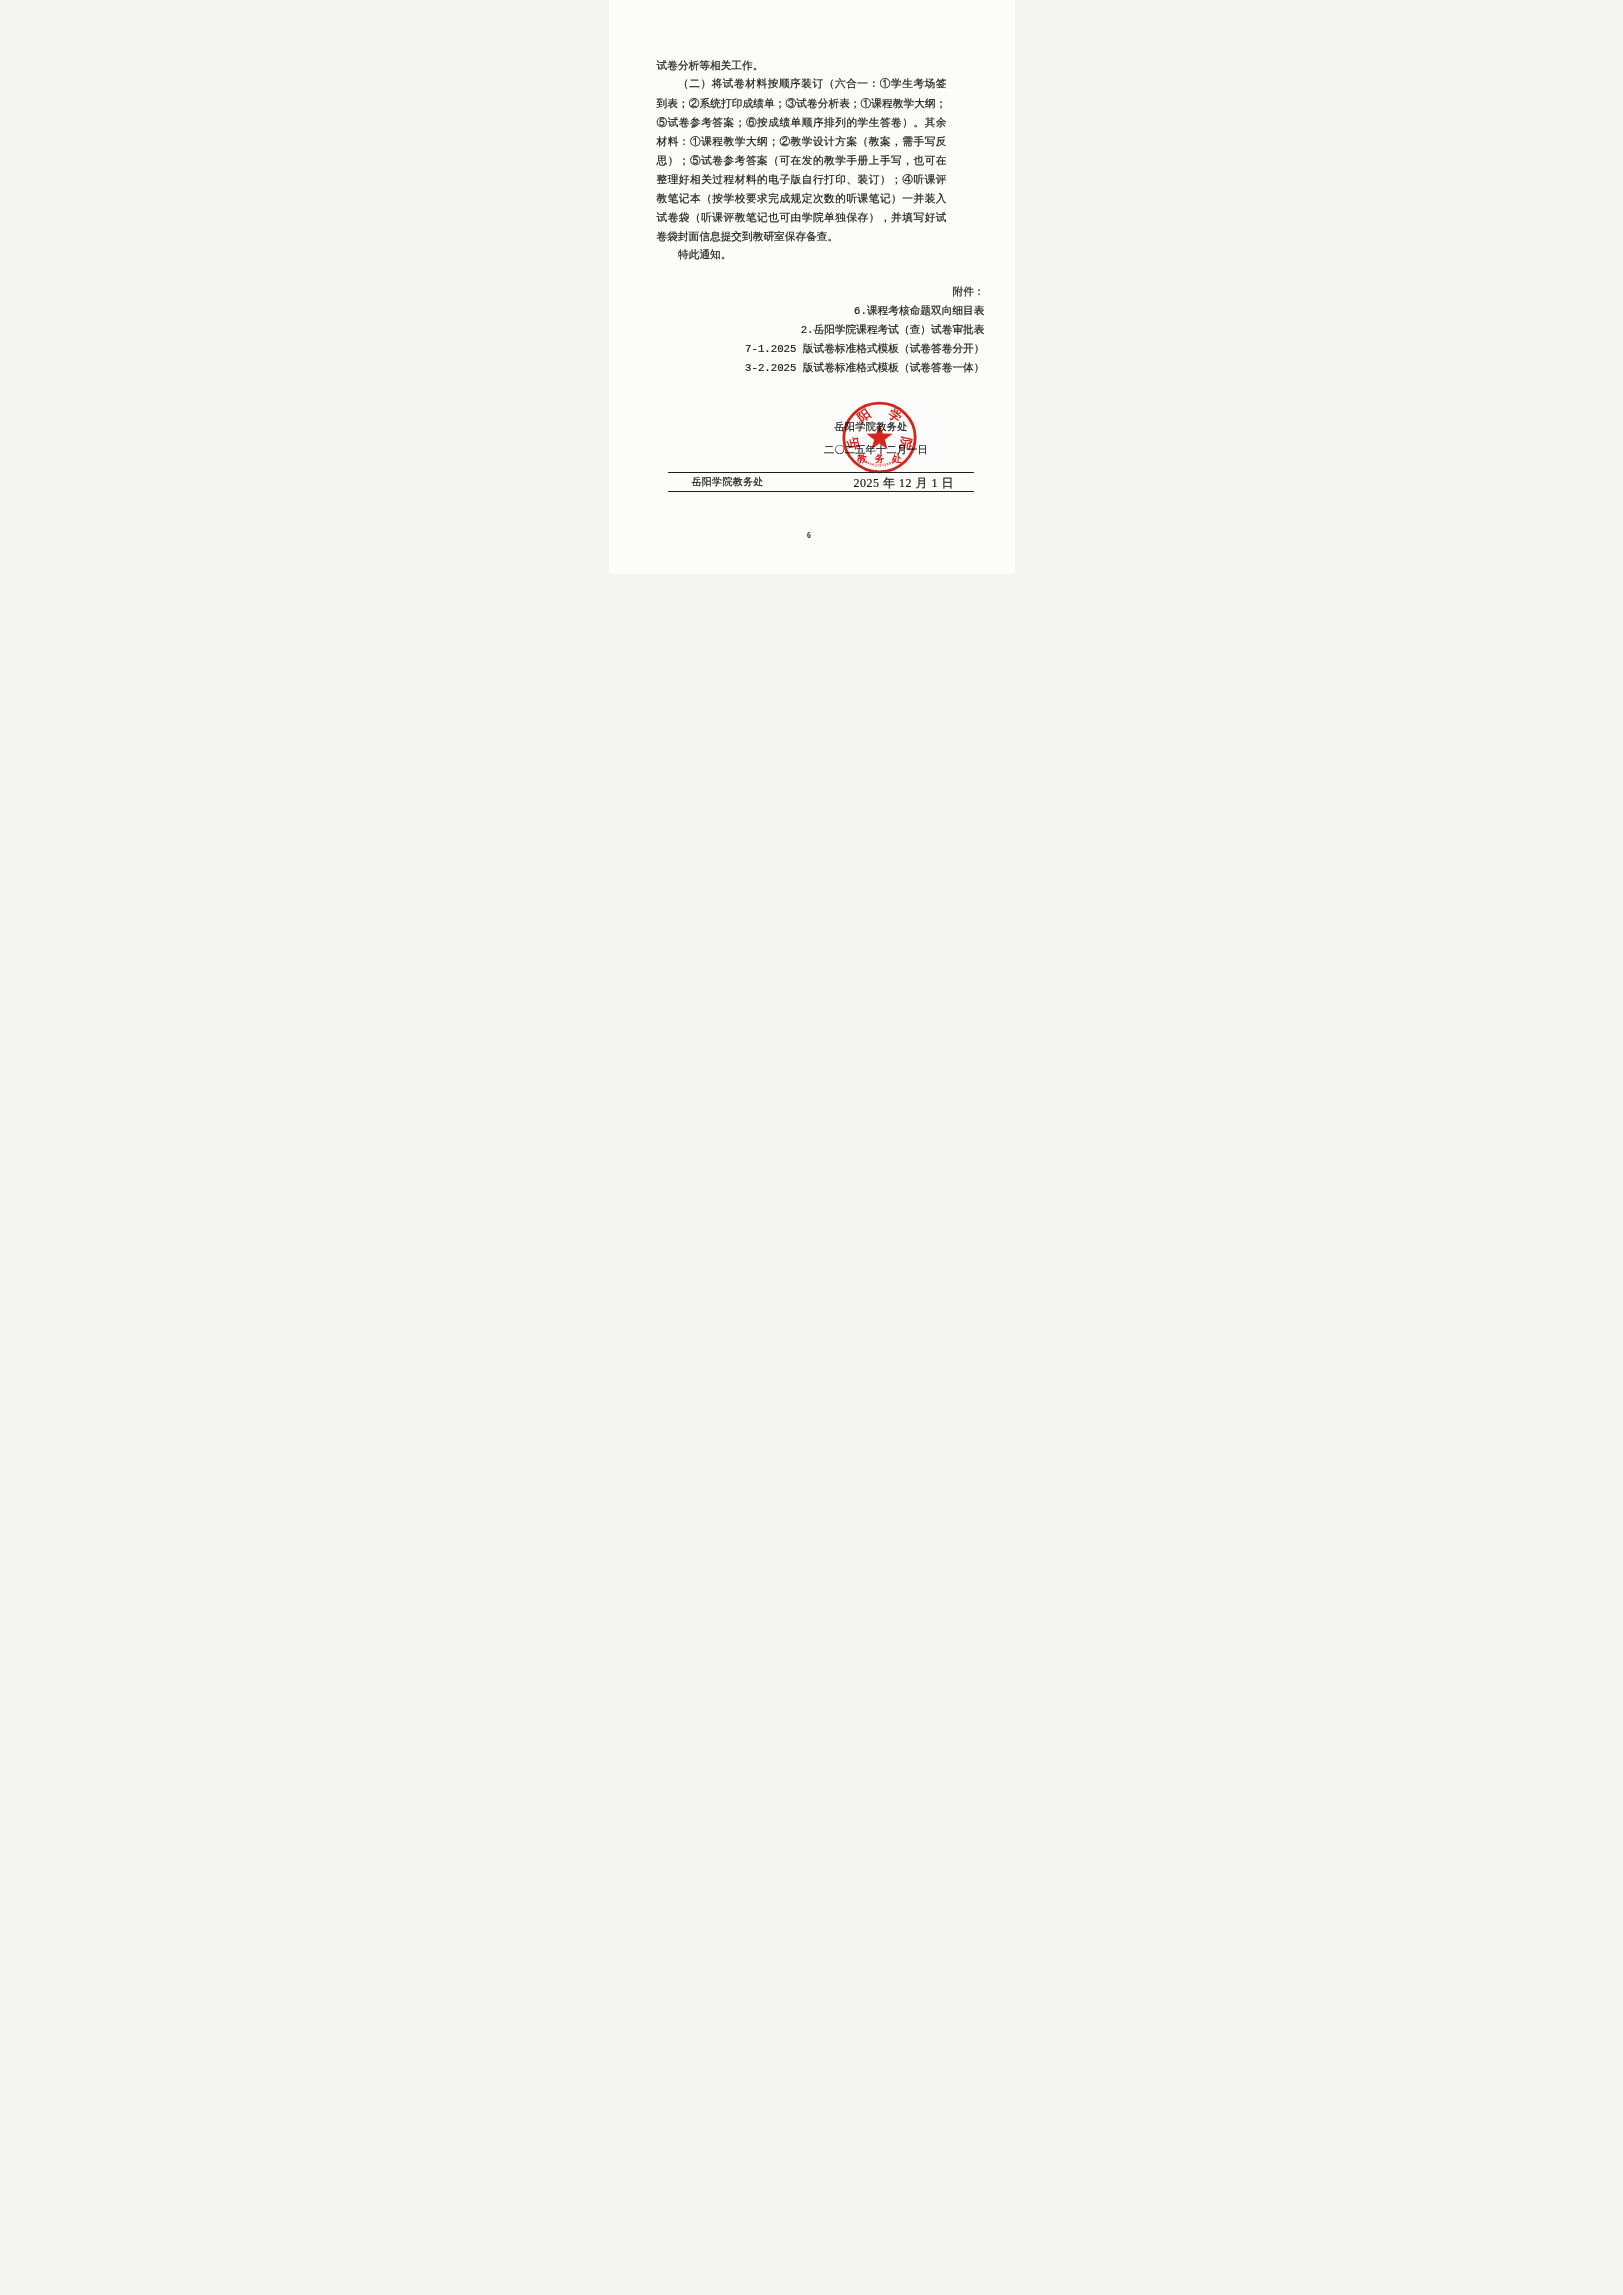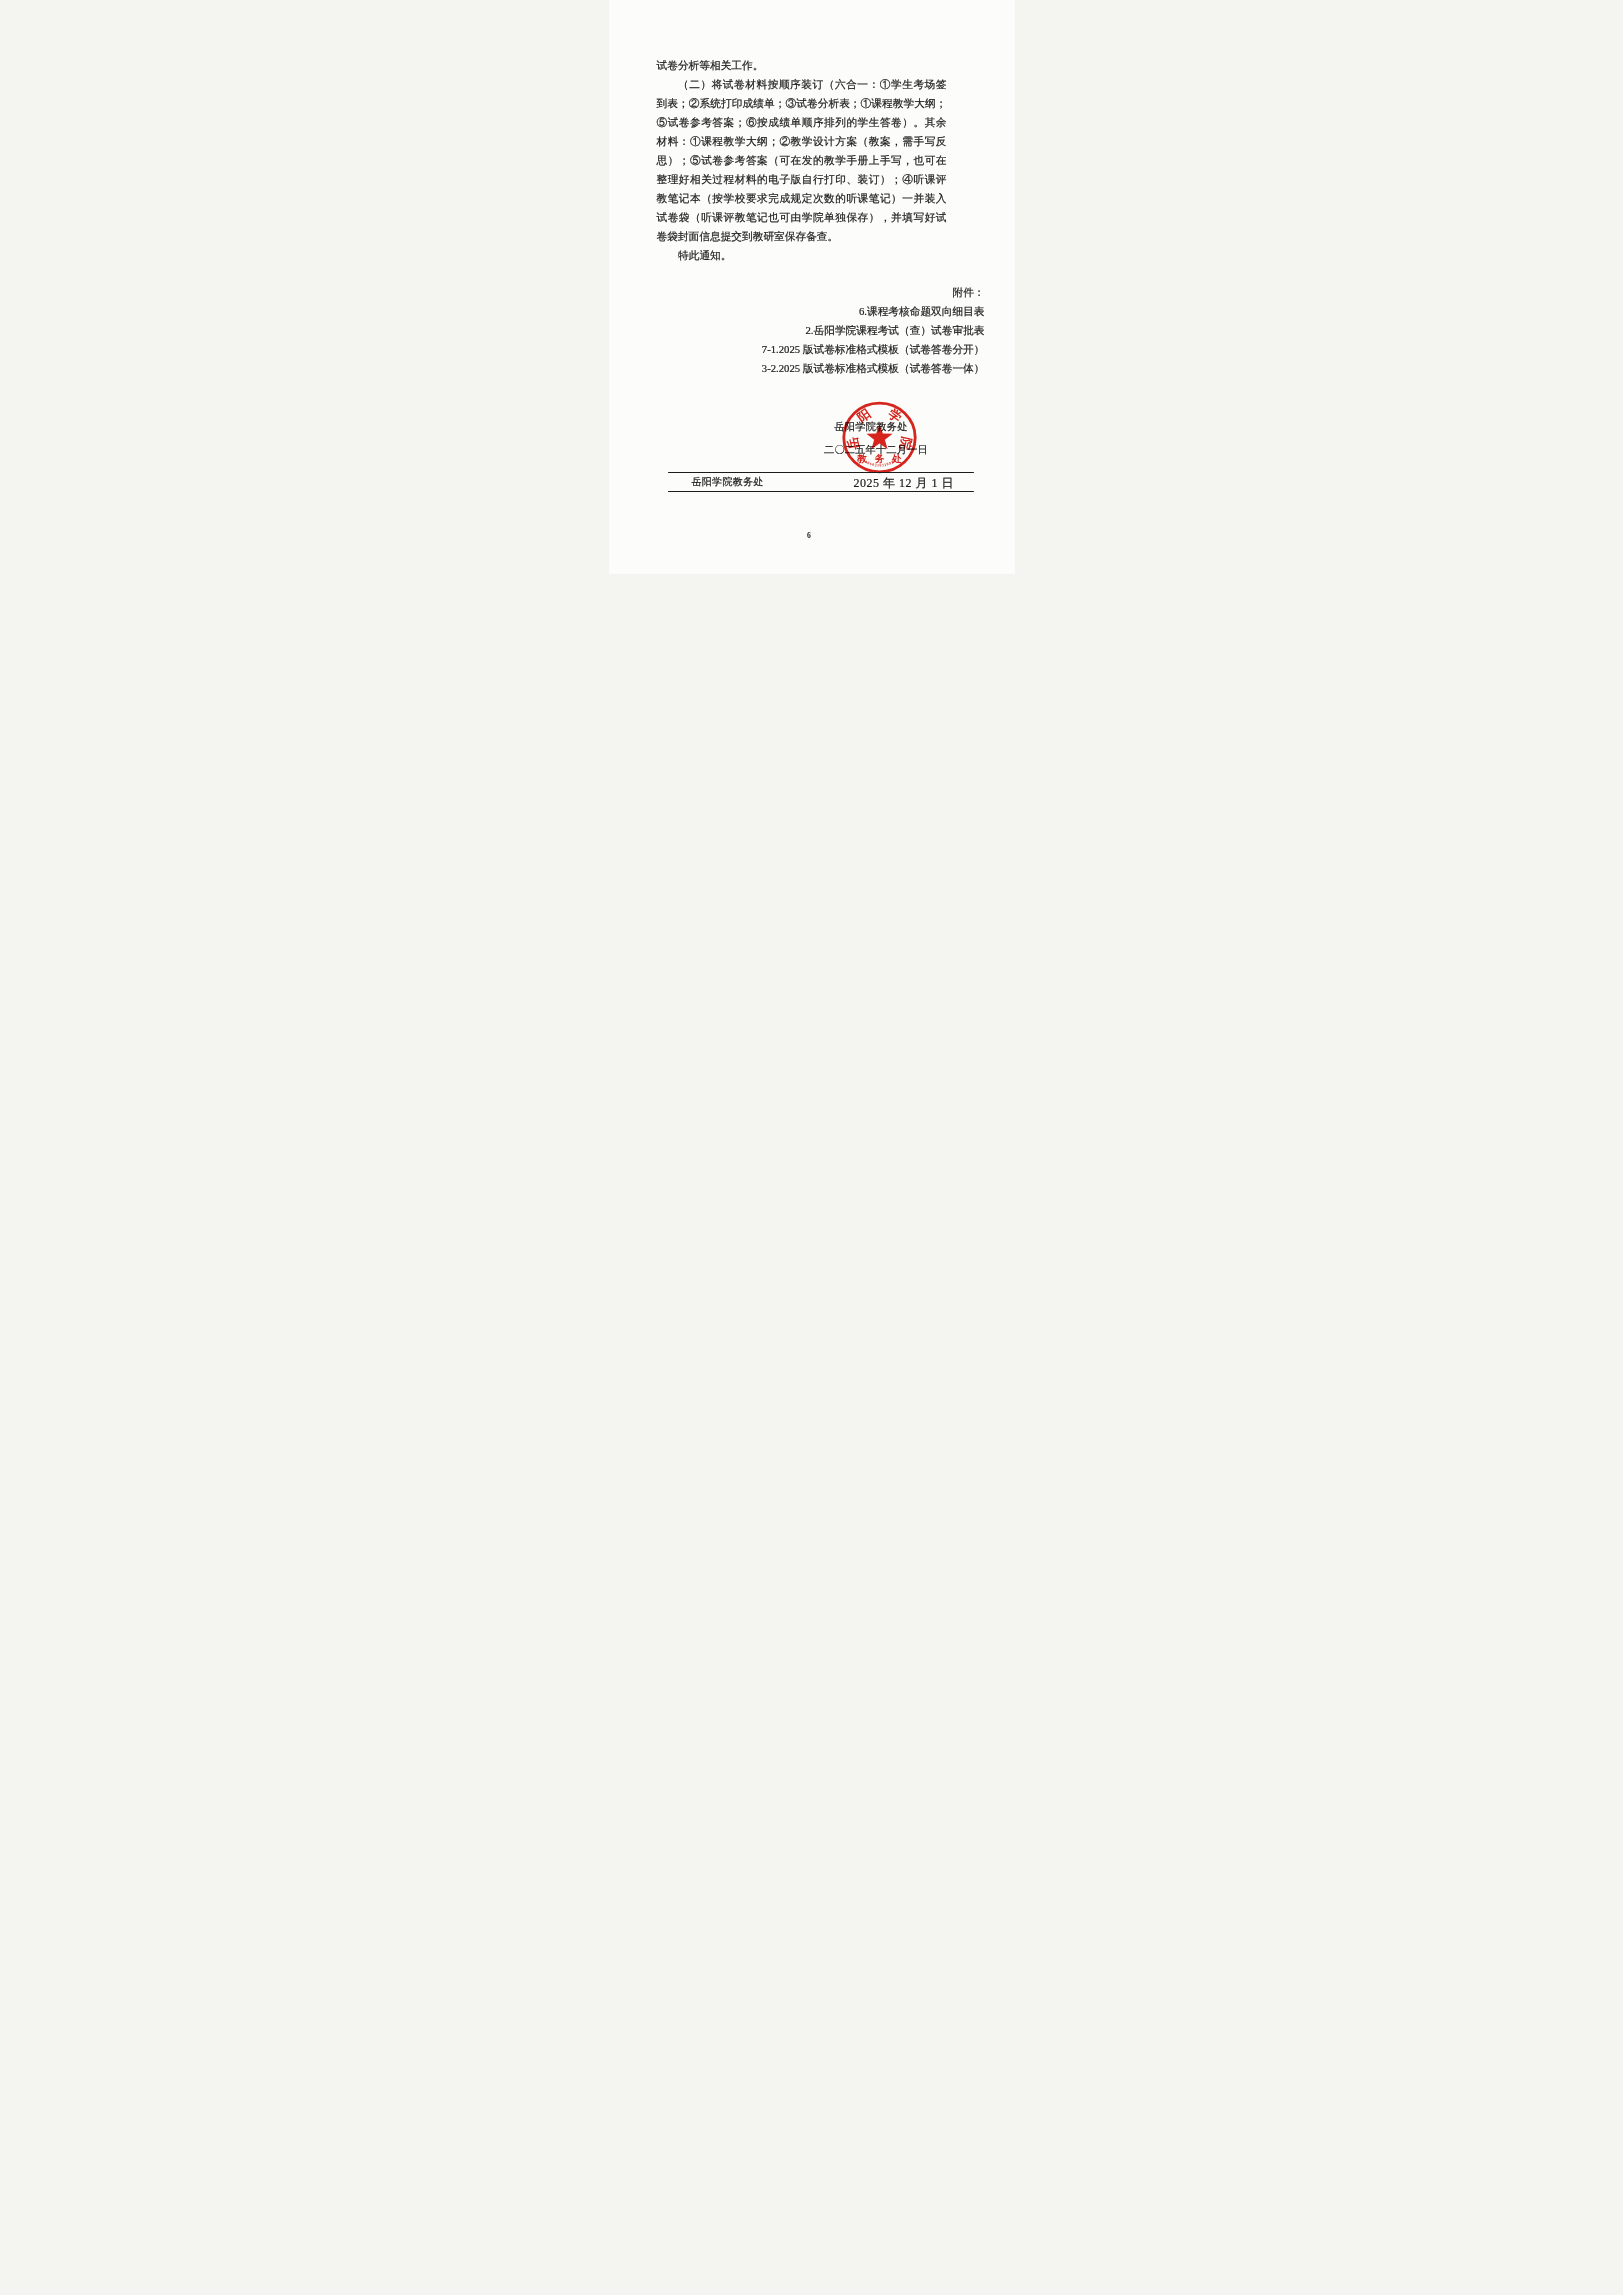--- a/index.html
+++ b/index.html
@@ -32,21 +32,21 @@
     white-space: nowrap;
     letter-spacing: 0;
     -webkit-text-stroke: 0.2px #1b1b1b;
   }
   .line.stretch {
     white-space: normal;
     text-align: justify;
     text-align-last: justify;
     text-justify: inter-character;
   }
-  .indent { text-indent: 21.5px; }
+  .indent { text-indent: 21.5px; font-family: Liberation Mono, monospace; }
 
   
   .attachments {
     position: absolute;
     left: 59px;
     top: 283px;
     width: 317px;
   }
   .attachments .line {
     height: 19px;

